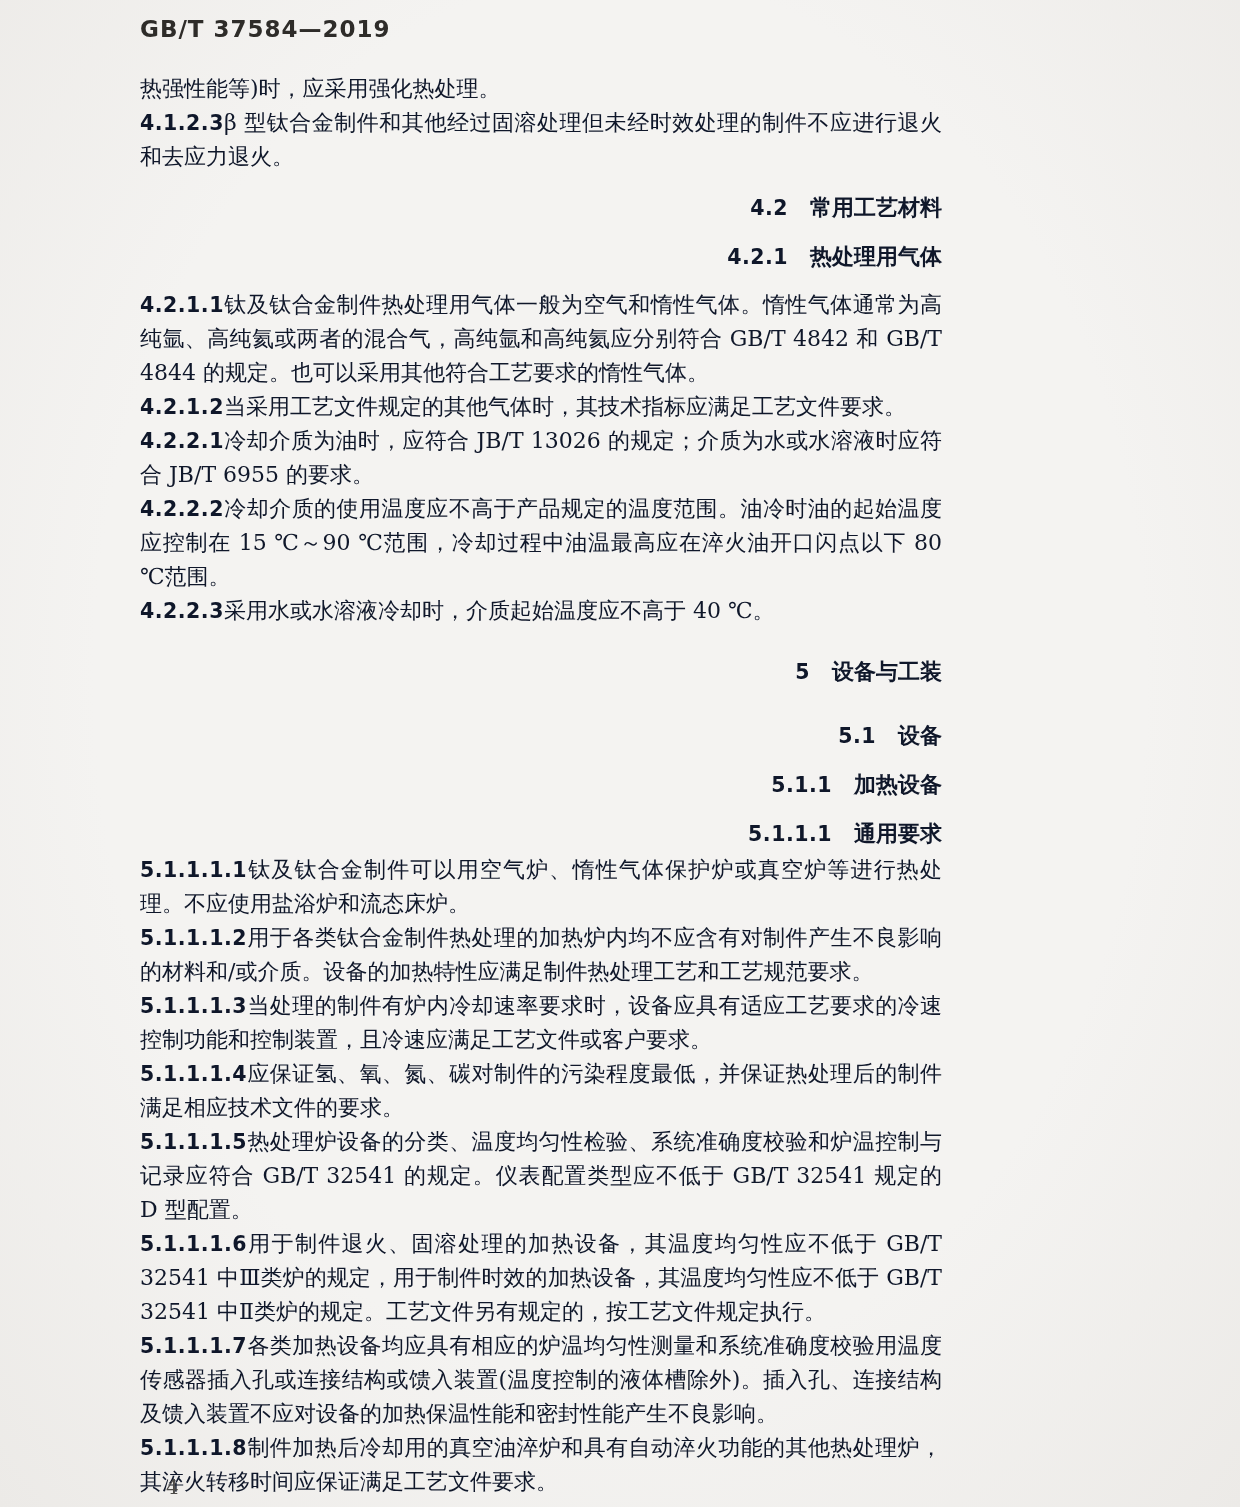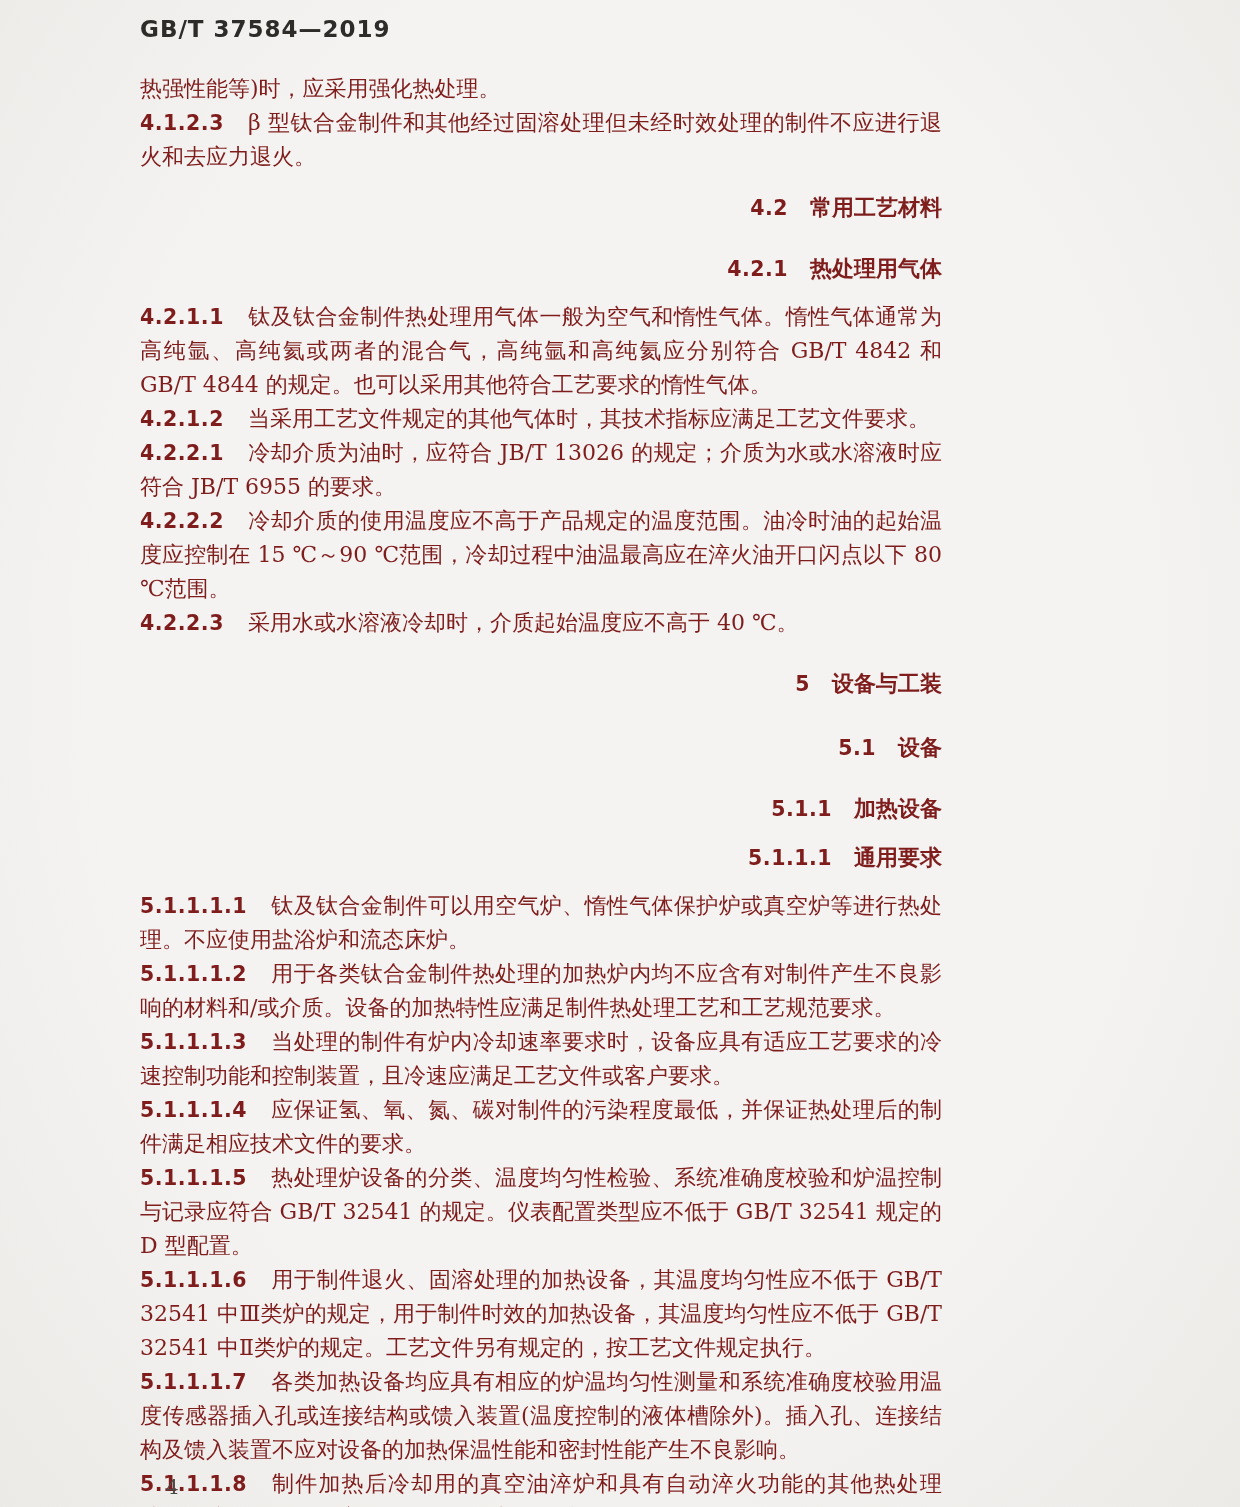--- a/index.html
+++ b/index.html
@@ -30,45 +30,45 @@
     font-size: 23px;
     letter-spacing: 1px;
     color: #2e2c29;
     margin: 0 0 30px 0;
   }
   .content .block {
     font-size: 22px;
     line-height: 34px;
     text-align: justify;
     margin: 0;
-    color: #7f1d1d;
+    color: #0f172a;
   }
   .content .block .num {
     font-family: "DejaVu Sans", sans-serif;
     font-weight: bold;
     font-size: 20.5px;
     letter-spacing: 0.5px;
-    padding-right: 24px;
+    padding-right: 0;
     white-space: nowrap;
   }
   
   .content .h1, .content .h2, .content .h3, .content .h4 {
     font-family: "DejaVu Sans", sans-serif;
     font-weight: bold;
     font-size: 22px;
     text-align: right;
   }
   .content .h1 .num, .content .h2 .num,
   .content .h3 .num, .content .h4 .num {
     padding-right: 22px;
   }
   .content .h1 { margin: 27px 0 30px 0; }
   .content .h2 { margin: 17px 0 15px 0; }
-  .content .h3 { margin: 27px 0 14px 0; }
-  .content .h4 { margin: 15px 0 14px 0; }
+  .content .h3 { margin: 15px 0 14px 0; }
+  .content .h4 { margin: 15px 0 2px 0; }
   .content .clause { margin: 0; }
   .content .body { margin: 0; }
   .page-number {
     position: absolute;
     left: 166px;
     bottom: 8px;
     font-family: "DejaVu Serif", serif;
     font-size: 20px;
     color: #4c4a47;
   }

